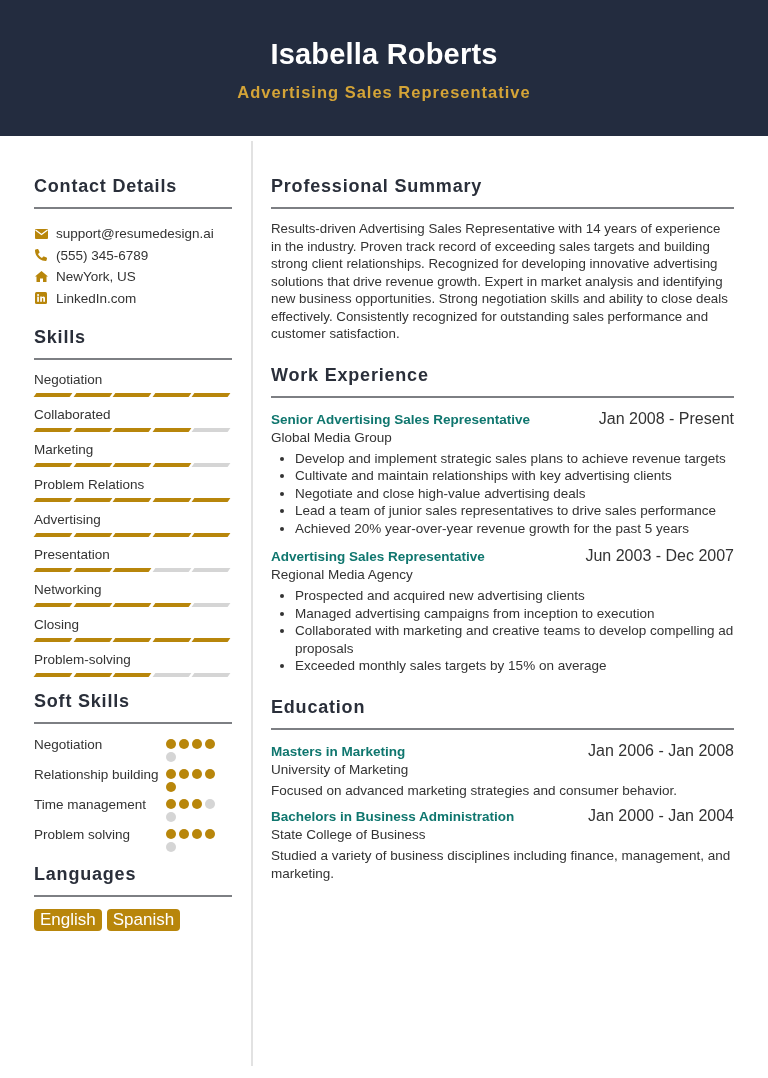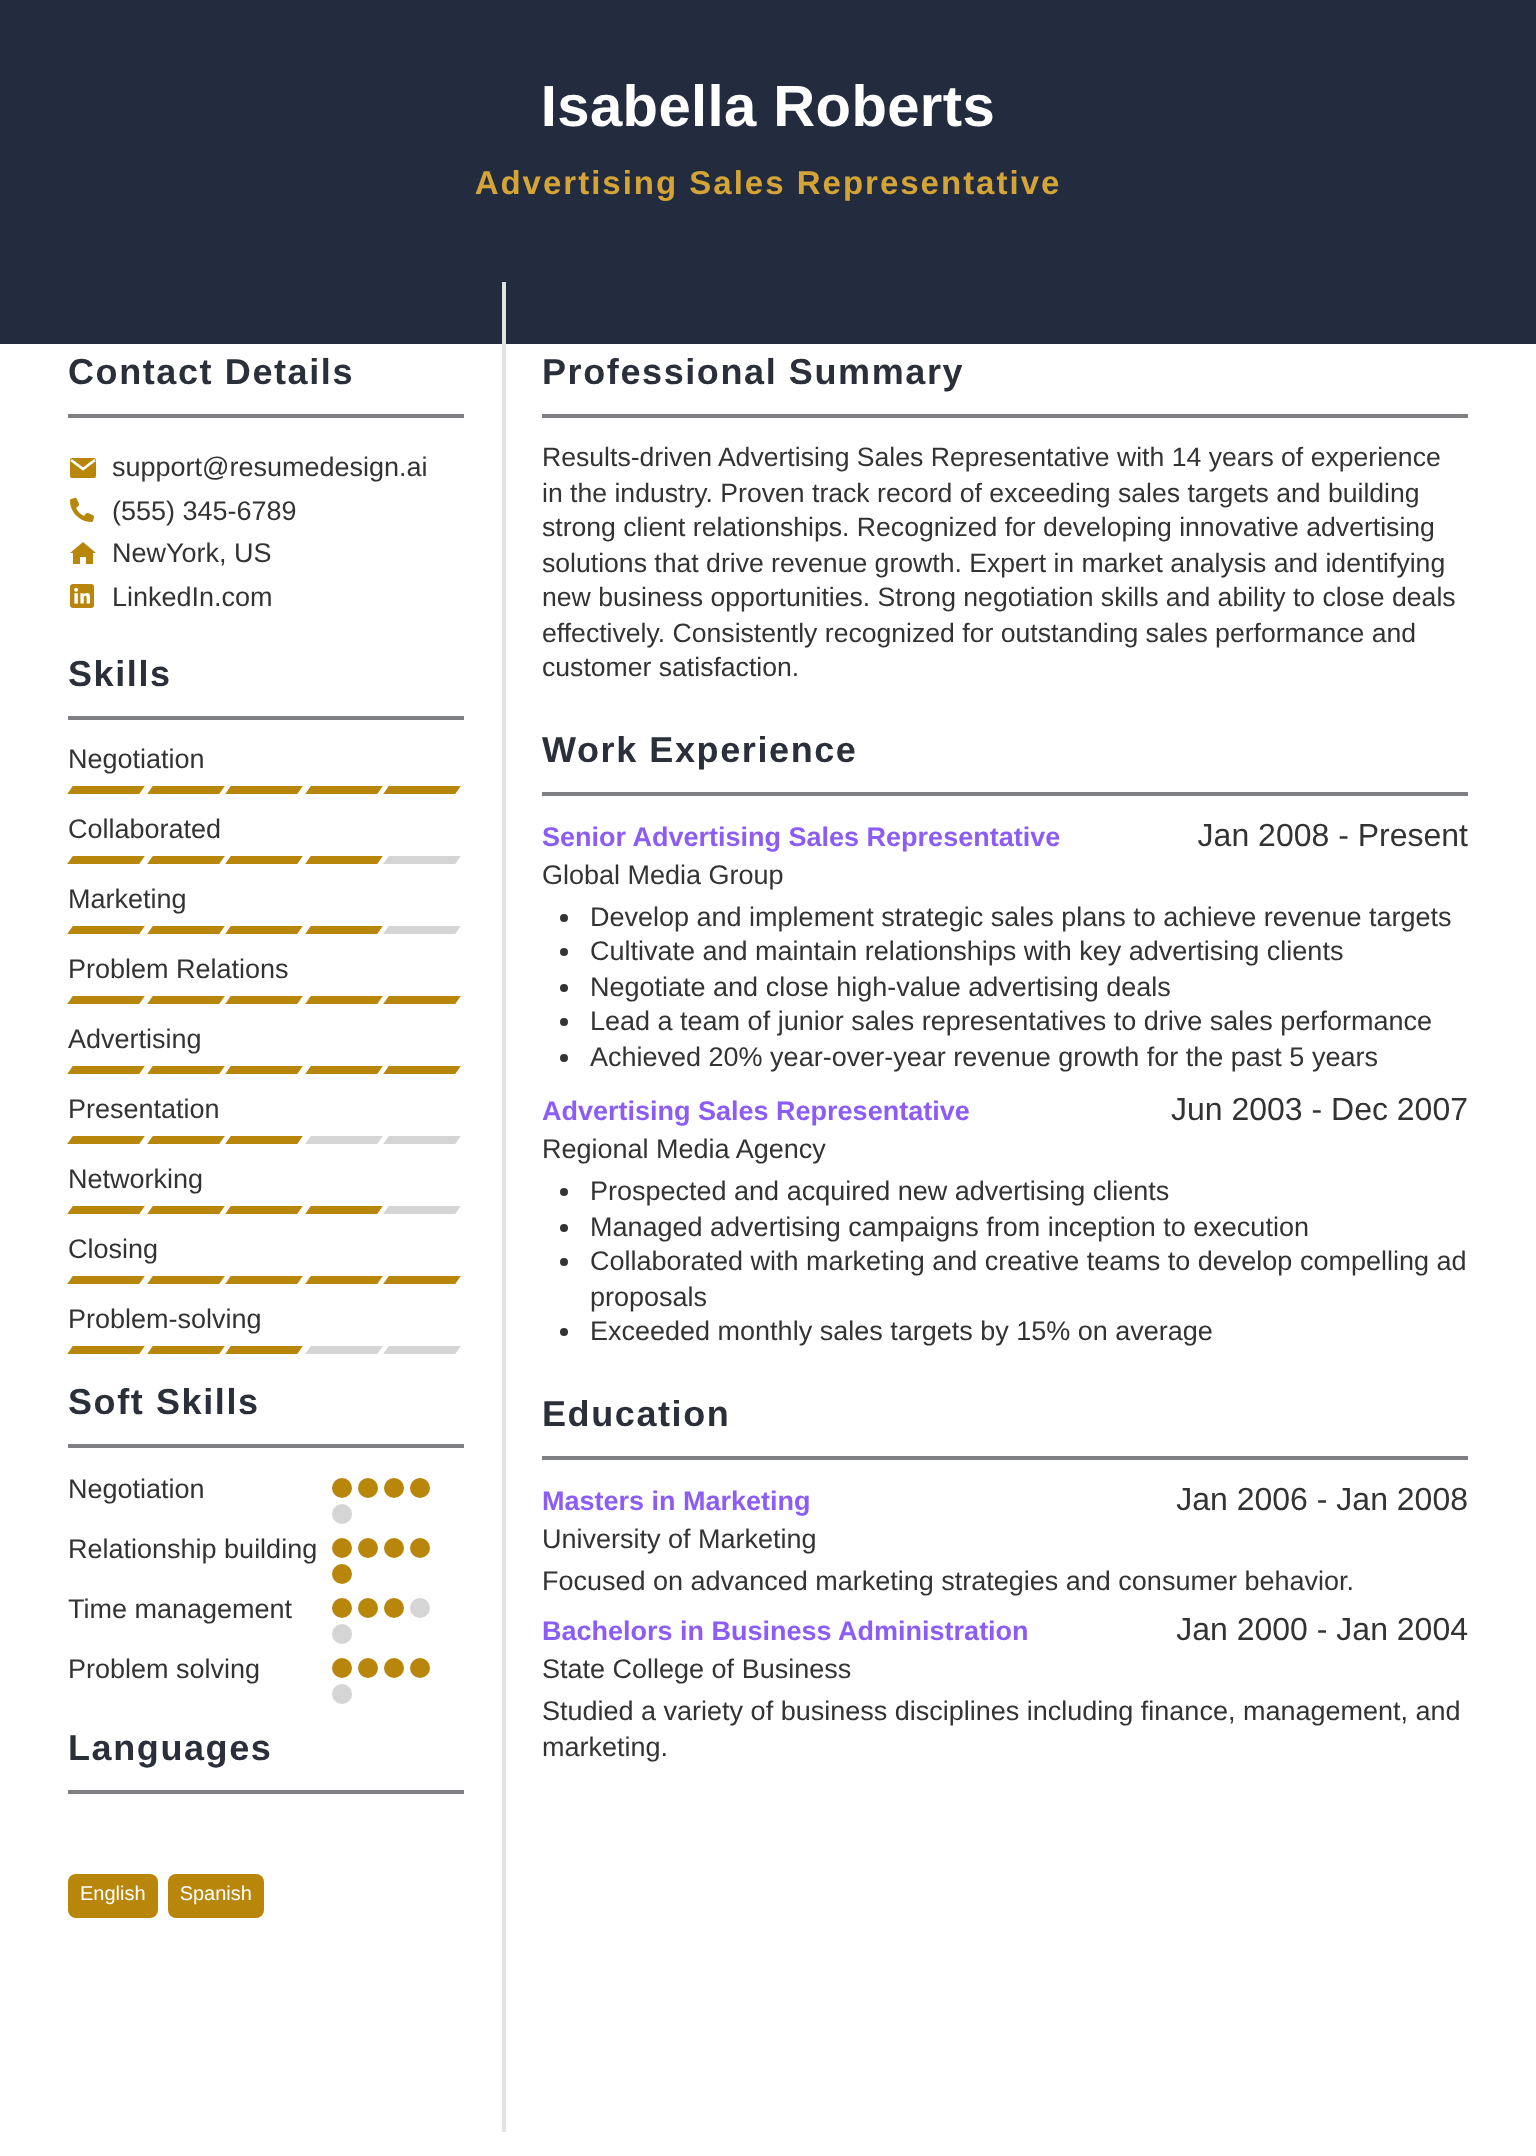--- a/index.html
+++ b/index.html
@@ -4,21 +4,21 @@
   <style>
     * { box-sizing: border-box; margin: 0; padding: 0; }
     html, body { width: 768px; height: 1078px; background: #ffffff; }
     body {
       font-family: "Liberation Sans", "DejaVu Sans", sans-serif;
       color: #2b2b2b;
       position: relative;
       overflow: hidden;
     }
     .header {
-      position: absolute; left: 0; top: 0; width: 768px; height: 172px;
+      position: absolute; left: 0; top: 0; width: 768px; height: 136px;
       background: #232c3f;
       text-align: center;
     }
     .header .name {
       position: absolute; left: 0; right: 0; top: 38px;
       color: #ffffff; font-size: 29px; font-weight: bold; letter-spacing: 0.2px;
     }
     .header .title {
       position: absolute; left: 0; right: 0; top: 83px;
       color: #d4a437; font-size: 16.5px; font-weight: bold; letter-spacing: 1px;
@@ -50,26 +50,26 @@
 
     
     .soft { display: flex; font-size: 13.5px; color: #333; }
     .soft .label { width: 132px; line-height: 18px; }
     .soft .dots { width: 60px; display: flex; flex-wrap: wrap; gap: 3px 3px; padding-top: 3px; }
     .dot { width: 10px; height: 10px; border-radius: 50%; background: #b8860b; }
     .dot.off { background: #d5d5d5; }
 
     
     .langs { display: flex; gap: 5px; margin-top: 12px; }
-    .lang { background: #b8860b; color: #fff; font-size: 10px; padding: 3px 6px; border-radius: 4px; height: 22px; line-height: 16px; margin-top: 28px; }
+    .lang { background: #b8860b; color: #fff; font-size: 17px; padding: 3px 6px; border-radius: 4px; height: 22px; line-height: 16px; }
 
     
     .summary { font-size: 13.3px; line-height: 17.5px; color: #333; margin-top: 11px; }
     .job-head { display: flex; justify-content: space-between; align-items: baseline; }
-    .job-title { color: #8b5cf6; font-size: 13.5px; font-weight: bold; }
+    .job-title { color: #0f766e; font-size: 13.5px; font-weight: bold; }
     .job-date { font-size: 16px; color: #333; }
     .job-org { font-size: 13.5px; color: #333; margin-top: 2px; }
     ul.bullets { margin-top: 5px; padding-left: 24px; font-size: 13.5px; line-height: 17.5px; color: #333; }
     ul.bullets li { padding-left: 0; }
     .edu-desc { font-size: 13.5px; line-height: 17.5px; color: #333; margin-top: 5px; }
   </style>
 </head>
 <body>
 
 <div class="header">

